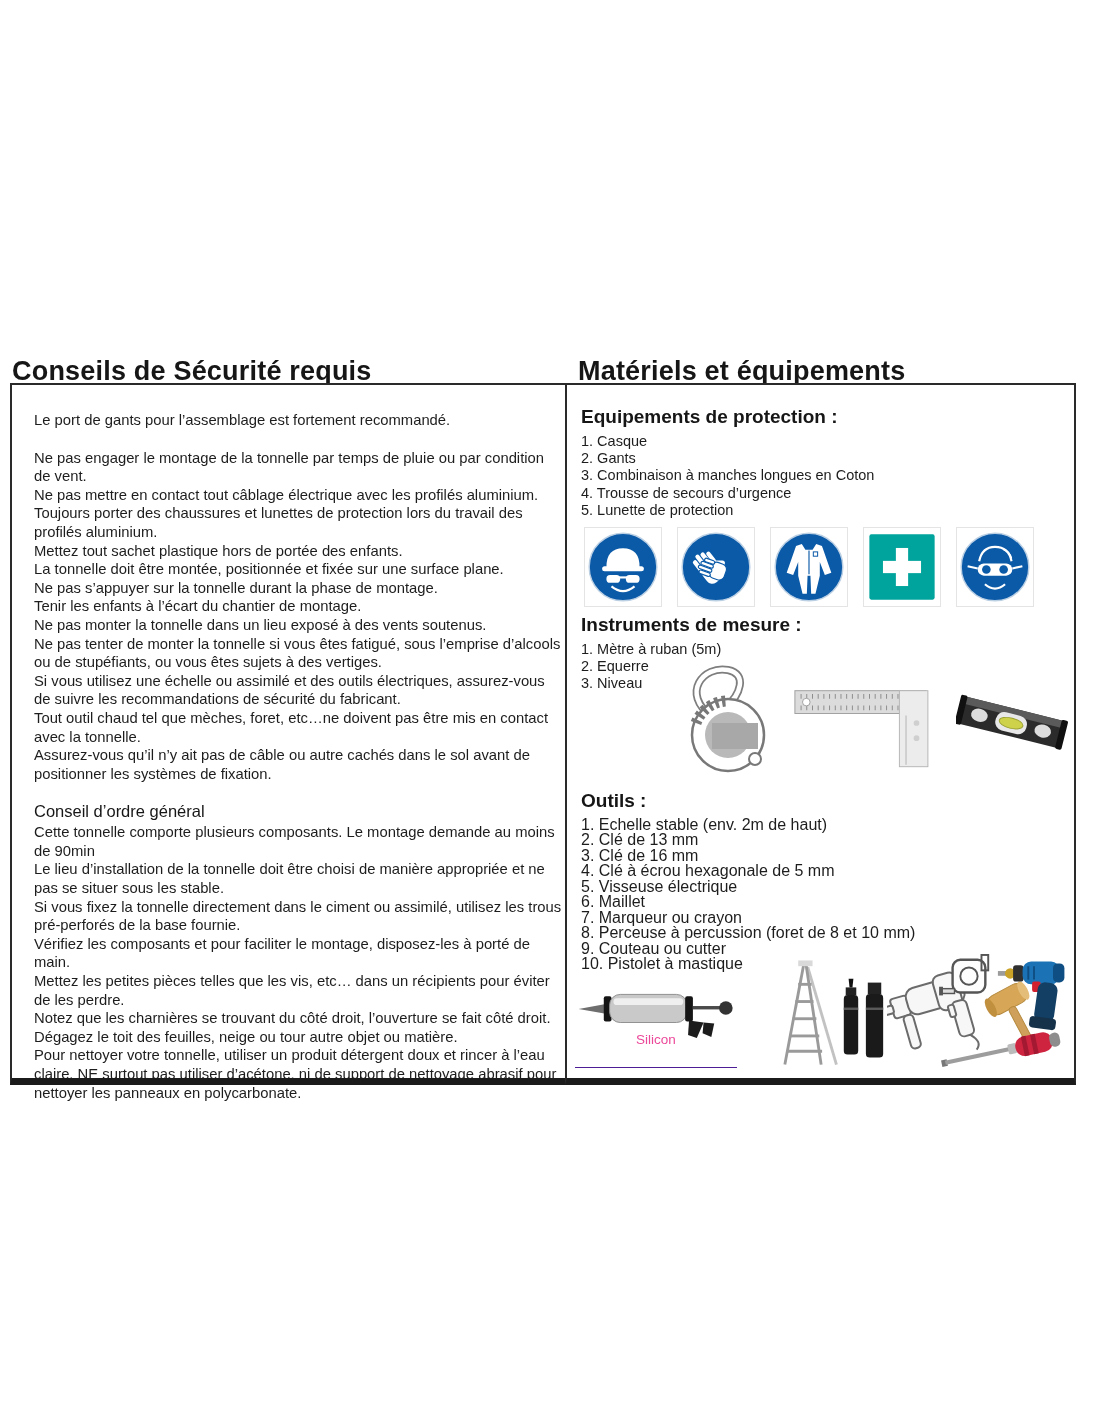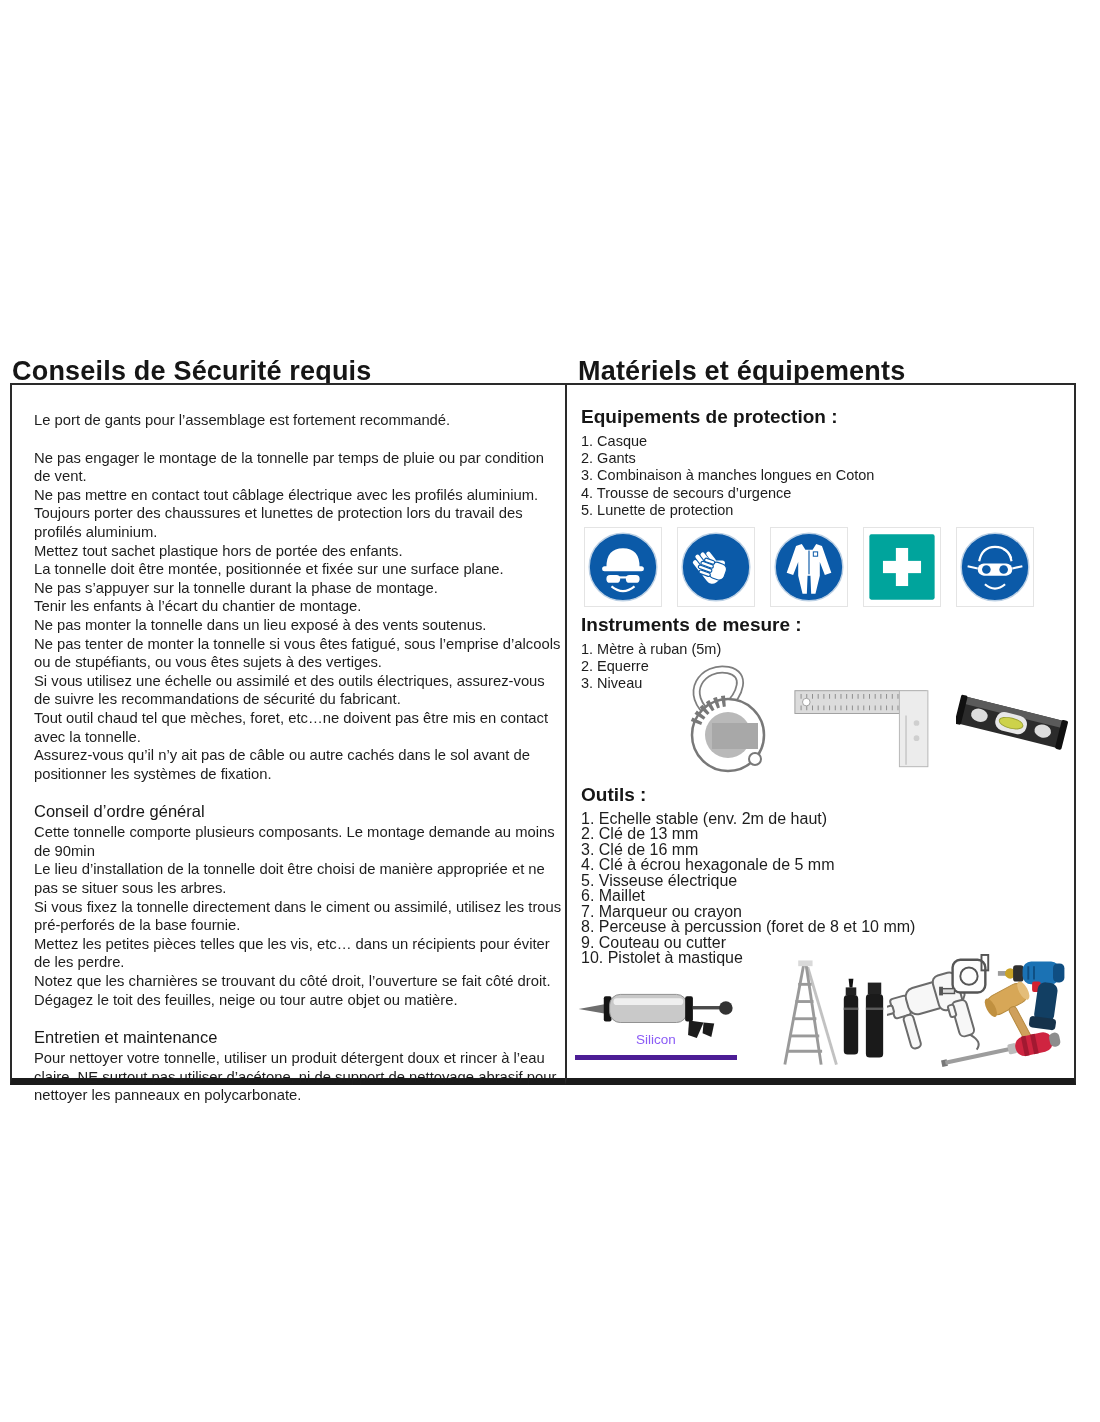--- a/index.html
+++ b/index.html
@@ -41,27 +41,27 @@
     width:78px;height:80px;background:#fff;border:1px solid #e4e4e4;
     display:flex;align-items:center;justify-content:center;box-sizing:border-box;
   }
   .picto-bg{fill:var(--mandatory-blue,#0b5aa8);}
   .picto-ring{fill:none;stroke:#bcd0e4;stroke-width:2;}
   .firstaid-bg{fill:var(--first-aid-teal,#00a49c);}
   .lens{fill:var(--mandatory-blue,#0b5aa8);}
   .instr-head{margin-top:6px;}
   .instruments-row{position:relative;height:118px;margin-top:-30px;}
   .instruments-row > div{position:absolute;}
-  .outils-head{margin-top:2px;}
+  .outils-head{margin-top:8px;}
   .tools-strip{position:absolute;left:0;bottom:2px;width:100%;height:130px;}
   .tools-strip > div{position:absolute;}
   .silicon-caption{
     left:8px;top:86px;width:162px;text-align:center;
-    font-size:13.5px;color:#8b5cf6;padding-bottom:8px;
-    border-bottom:5px solid #4c1d95;
+    font-size:13.5px;color:#ec4899;padding-bottom:20px;
+    border-bottom:1px solid #4c1d95;
   }
   .sketch{stroke:#6b6b6b;fill:#f7f7f7;stroke-width:2;}
 </style>
 </head>
 <body>
 
 <div class="page">
 
   <h1 class="col-title title-left">Conseils de Sécurité requis</h1>
   <h1 class="col-title title-right">Matériels et équipements</h1>
@@ -82,28 +82,28 @@
         <p class="body">Ne pas tenter de monter la tonnelle si vous êtes fatigué, sous l’emprise d’alcools ou de stupéfiants, ou vous êtes sujets à des vertiges.</p>
         <p class="body">Si vous utilisez une échelle ou assimilé et des outils électriques, assurez-vous de suivre les recommandations de sécurité du fabricant.</p>
         <p class="body">Tout outil chaud tel que mèches, foret, etc…ne doivent pas être mis en contact avec la tonnelle.</p>
         <p class="body">Assurez-vous qu’il n’y ait pas de câble ou autre cachés dans le sol avant de positionner les systèmes de fixation.</p>
       </div>
 
     <p class="subhead">Conseil d’ordre général</p>
     <div>
 
     <p class="body">Cette tonnelle comporte plusieurs composants. Le montage demande au moins de 90min</p>
-        <p class="body">Le lieu d’installation de la tonnelle doit être choisi de manière appropriée et ne pas se situer sous les arbres.</p>
+        <p class="body">Le lieu d’installation de la tonnelle doit être choisi de manière appropriée et ne pas se situer sous les stable.</p>
         <p class="body">Si vous fixez la tonnelle directement dans le ciment ou assimilé, utilisez les trous pré-perforés de la base fournie.</p>
+        <p class="body">Vérifiez les composants et pour faciliter le montage, disposez-les à porté de main.</p>
         <p class="body">Mettez les petites pièces telles que les vis, etc… dans un récipients pour éviter de les perdre.</p>
         <p class="body">Notez que les charnières se trouvant du côté droit, l’ouverture se fait côté droit.</p>
         <p class="body">Dégagez le toit des feuilles, neige ou tour autre objet ou matière.</p>
       </div>
 
-    <p class="subhead">Entretien et maintenance</p>
     <div>
 
     <p class="body">Pour nettoyer votre tonnelle, utiliser un produit détergent doux et rincer à l’eau claire. NE surtout pas utiliser d’acétone, ni de support de nettoyage abrasif pour nettoyer les panneaux en polycarbonate.</p>
       </div>
   </div>
 
   <div class="box box-right">
 
     <h2 class="sec-head">Equipements de protection :</h2>
     <ul class="plist">

